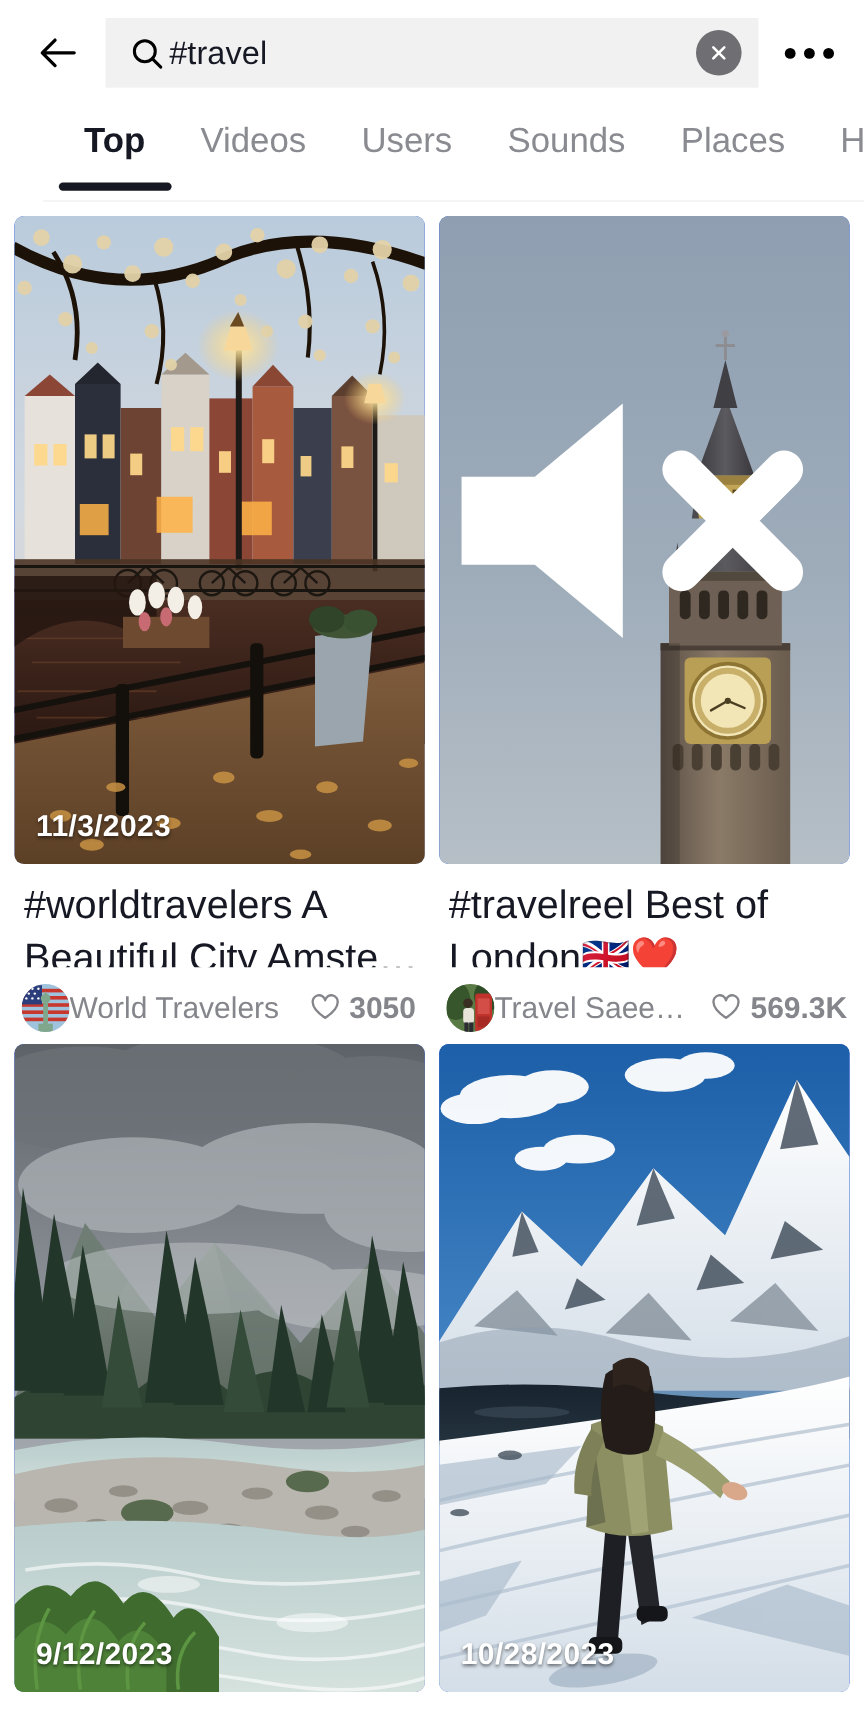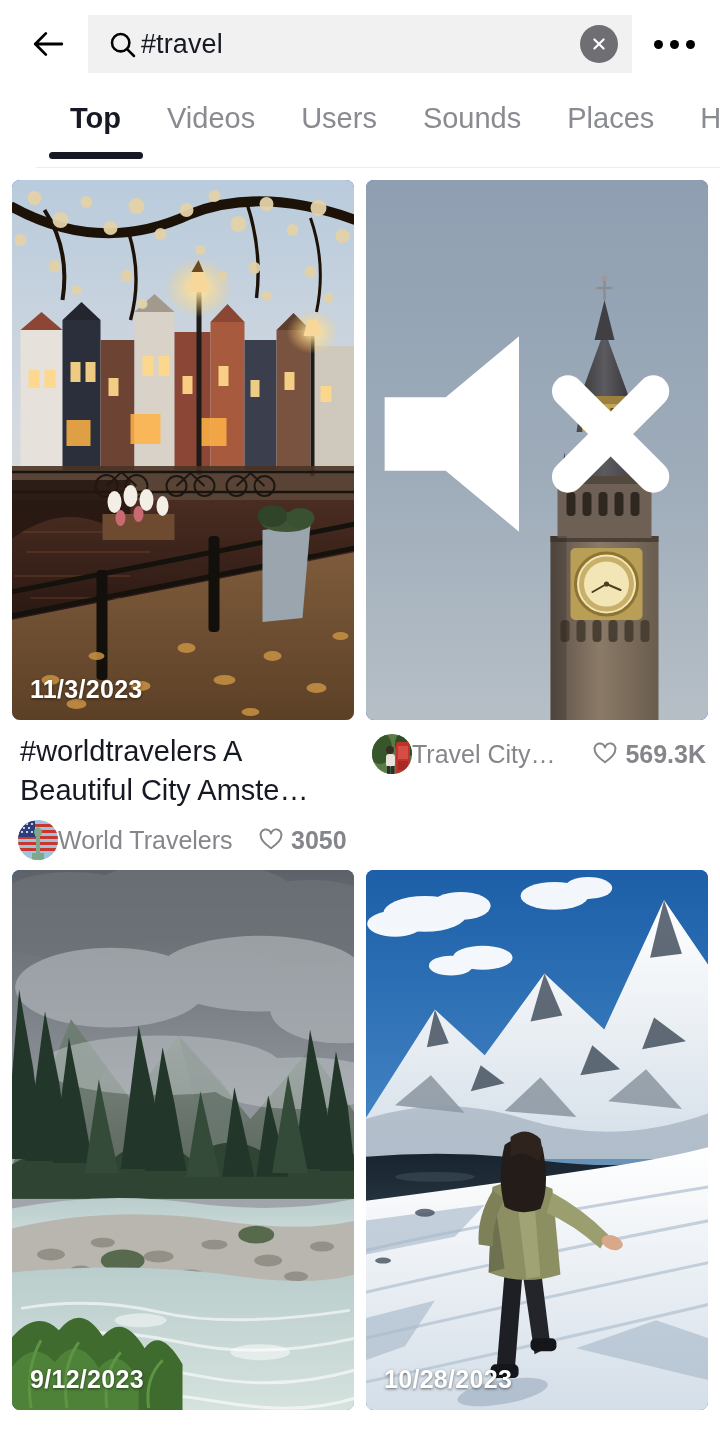--- a/index.html
+++ b/index.html
@@ -130,21 +130,21 @@
     letter-spacing:.3px;
   }
   .mute-icon{
     position:absolute;
     right:18px; bottom:16px;
     width:40px; height:34px;
   }
 
   .caption{
     margin:12px 2px 0 8px;
-    font-size:29px;
+    font-size:33px;
     line-height:1.33;
     color:#161823;
     max-height:74px;
     overflow:hidden;
   }
   .meta{
     display:flex;
     align-items:center;
     margin:14px 2px 0 6px;
   }
@@ -538,39 +538,40 @@
         </g>
 
         <rect x="186" y="356" width="16" height="184" fill="#000" opacity=".16"></rect>
       </svg>
       <svg class="mute-icon" viewBox="0 0 28 24">
         <path d="M3 9 H8 L14 4 V20 L8 15 H3 Z" fill="#fff"></path>
         <path d="M18 8.5 L25 15.5 M25 8.5 L18 15.5" stroke="#fff" stroke-width="2.6" stroke-linecap="round"></path>
       </svg>
     </div>
 
+    <div class="caption">#travelreel Best of London🇬🇧❤️</div>
 
     <div class="meta">
       <div class="avatar">
         <svg viewBox="0 0 40 40">
           <rect width="40" height="40" fill="#5b7b46"></rect>
           <ellipse cx="8" cy="14" rx="12" ry="16" fill="#37562b"></ellipse>
           <ellipse cx="34" cy="10" rx="11" ry="13" fill="#2f4d26"></ellipse>
           <rect x="24" y="8" width="14" height="32" rx="2" fill="#c0332c"></rect>
           <rect x="26" y="12" width="10" height="13" fill="#e2655c" opacity=".55"></rect>
           <rect x="26" y="27" width="10" height="9" fill="#8f221d" opacity=".5"></rect>
           <g>
             <rect x="14" y="20" width="9" height="13" rx="3" fill="#e8e4da"></rect>
             <circle cx="18" cy="16" r="4" fill="#3a2d22"></circle>
             <rect x="15" y="32" width="3.4" height="8" fill="#2c2c33"></rect>
             <rect x="19" y="32" width="3.4" height="8" fill="#2c2c33"></rect>
           </g>
         </svg>
       </div>
-      <span class="author">Travel City…</span>
+      <span class="author">Travel Saee…</span>
       <div class="likes">
         <svg viewBox="0 0 24 24" width="26" height="26">
           <path d="M12 20.5 C5.5 16 2.5 12.6 2.5 9 A4.8 4.8 0 0 1 12 7 A4.8 4.8 0 0 1 21.5 9 C21.5 12.6 18.5 16 12 20.5 Z" fill="none" stroke="#85868b" stroke-width="1.8" stroke-linejoin="round"></path>
         </svg>
         <span class="like-count">569.3K</span>
       </div>
     </div>
   </div>
 
   <div class="card">

